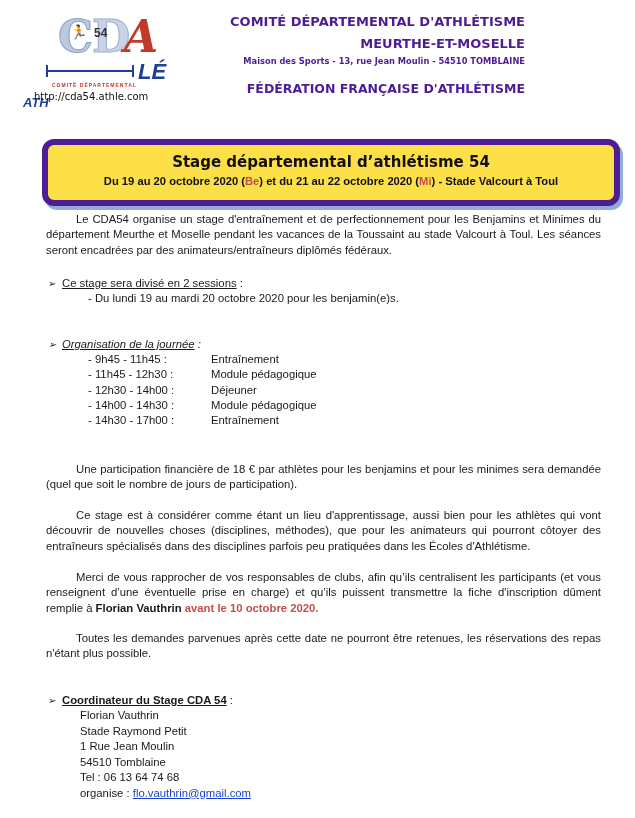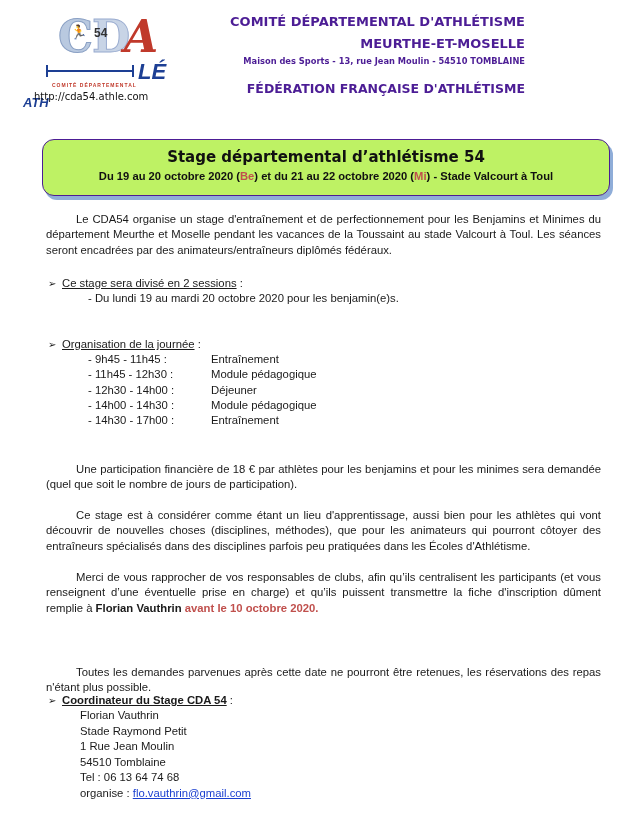--- a/index.html
+++ b/index.html
@@ -26,22 +26,22 @@
   .site-url { left: 22px; top: 91px; font-size: 10px; font-family: "DejaVu Sans", sans-serif; color: #111; padding-left: 12px; }
 
   
   .hdr { left: 195px; width: 330px; text-align: right; font-weight: bold; color: #4c1d95; font-family: "DejaVu Sans", sans-serif; }
   .hdr-1 { top: 14px; font-size: 13px; }
   .hdr-2 { top: 36px; font-size: 13px; }
   .hdr-3 { top: 56px; font-size: 8.3px; }
   .hdr-4 { top: 81px; font-size: 12.5px; }
 
   
-  .banner { left: 42px; top: 139px; width: 566px; height: 55px; background: #bef264;
-            border-radius: 12px; box-shadow: 3px 4px 0 #8fadd8; border: 1px solid #4c1d95; }
+  .banner { left: 42px; top: 139px; width: 566px; height: 55px; background: #fde047;
+            border-radius: 12px; box-shadow: 3px 4px 0 #8fadd8; border: 6px solid #4c1d95; }
   .banner-title { position: absolute; left: 0; right: 0; top: 8px; text-align: center; font-weight: bold; font-size: 15px;
                   font-family: "DejaVu Sans", sans-serif; color: #111; }
   .banner-sub { position: absolute; left: 0; right: 0; top: 30px; text-align: center; font-weight: bold; font-size: 11.2px;
                 font-family: "Liberation Sans", sans-serif; color: #111; }
   .red { color: #c0504d; }
 
   
   .p { left: 46px; width: 555px; font-size: 11.3px; line-height: 15.3px; text-align: justify; color: #1a1a1a; font-family: "Liberation Sans", sans-serif; }
   .p .ind { display: inline-block; width: 30px; }
   .bullet-h { left: 48px; font-size: 11.3px; line-height: 15px; font-family: "Liberation Sans", sans-serif; }
@@ -85,21 +85,21 @@
   <div class="banner-sub"><span>Du 19 au 20 octobre 2020 (</span><span class="red">Be</span><span>) et du 21 au 22 octobre 2020 (</span><span class="red">Mi</span><span>) - Stade Valcourt à Toul</span></div>
 </div>
 
 <div class="abs p" style="top:212px;"><span class="ind"></span><span>Le CDA54 organise un stage d'entraînement et de perfectionnement pour les Benjamins et Minimes du département Meurthe et Moselle pendant les vacances de la Toussaint au stade Valcourt à Toul. Les séances seront encadrées par des animateurs/entraîneurs diplômés fédéraux.</span></div>
 
 <div class="abs bullet-h" style="top:276px;"><span class="arrow">➢</span><u>Ce stage sera divisé en 2 sessions</u><span> :</span></div>
 <div class="abs sub" style="top:291px;">
   <div>- Du lundi 19 au mardi 20 octobre 2020 pour les benjamin(e)s.</div>
 </div>
 
-<div class="abs bullet-h" style="top:337px;"><span class="arrow">➢</span><u>Organisation de la journée</u><span> :</span></div>
+<div class="abs bullet-h" style="top:337px;font-style:italic;"><span class="arrow">➢</span><u>Organisation de la journée</u><span> :</span></div>
 <div class="abs sub" style="top:352px; width:260px;">
   <div class="sched-row">
       <span class="sched-time">- 9h45 - 11h45 :</span>
       <span class="sched-act">Entraînement</span>
     </div>
   <div class="sched-row">
       <span class="sched-time">- 11h45 - 12h30 :</span>
       <span class="sched-act">Module pédagogique</span>
     </div>
   <div class="sched-row">
@@ -115,21 +115,21 @@
       <span class="sched-act">Entraînement</span>
     </div>
 </div>
 
 <div class="abs p" style="top:462px;"><span class="ind"></span><span>Une participation financière de 18 € par athlètes pour les benjamins et pour les minimes sera demandée (quel que soit le nombre de jours de participation).</span></div>
 
 <div class="abs p" style="top:508px;"><span class="ind"></span><span>Ce stage est à considérer comme étant un lieu d'apprentissage, aussi bien pour les athlètes qui vont découvrir de nouvelles choses (disciplines, méthodes), que pour les animateurs qui pourront côtoyer des entraîneurs spécialisés dans des disciplines parfois peu pratiquées dans les Écoles d'Athlétisme.</span></div>
 
 <div class="abs p" style="top:570px;"><span class="ind"></span><span>Merci de vous rapprocher de vos responsables de clubs, afin qu’ils centralisent les participants (et vous renseignent d’une éventuelle prise en charge) et qu’ils puissent transmettre la fiche d'inscription dûment remplie à </span><span class="bold">Florian Vauthrin</span><span class="red bold"> avant le 10 octobre 2020.</span></div>
 
-<div class="abs p" style="top:631px;margin-top:34px;"><span class="ind"></span><span>Toutes les demandes parvenues après cette date ne pourront être retenues, les réservations des repas n'étant plus possible.</span></div>
+<div class="abs p" style="top:631px;"><span class="ind"></span><span>Toutes les demandes parvenues après cette date ne pourront être retenues, les réservations des repas n'étant plus possible.</span></div>
 
 <div class="abs bullet-h" style="top:693px;"><span class="arrow">➢</span><u class="bold">Coordinateur du Stage CDA 54</u><span> :</span></div>
 <div class="abs contact" style="top:708px;">
   <div>Florian Vauthrin</div>
   <div>Stade Raymond Petit</div>
   <div>1 Rue Jean Moulin</div>
   <div>54510 Tomblaine</div>
   <div>Tel : 06 13 64 74 68</div>
   <div><span>organise : </span><a>flo.vauthrin@gmail.com</a></div>
 </div>

